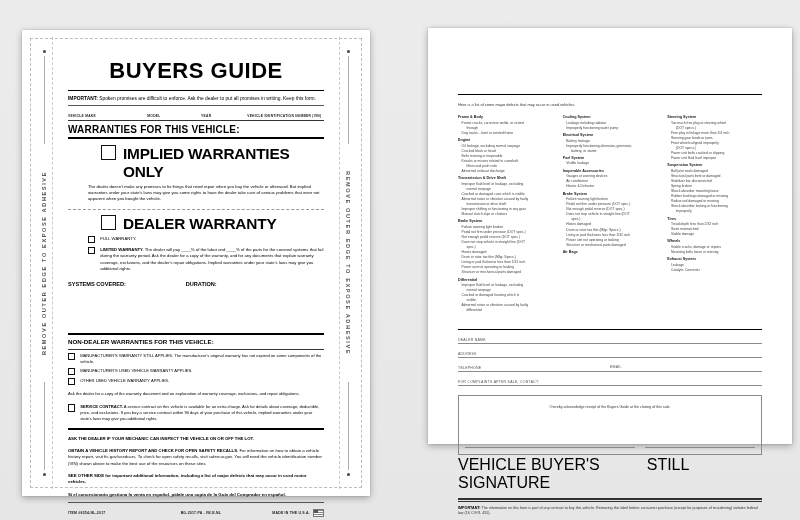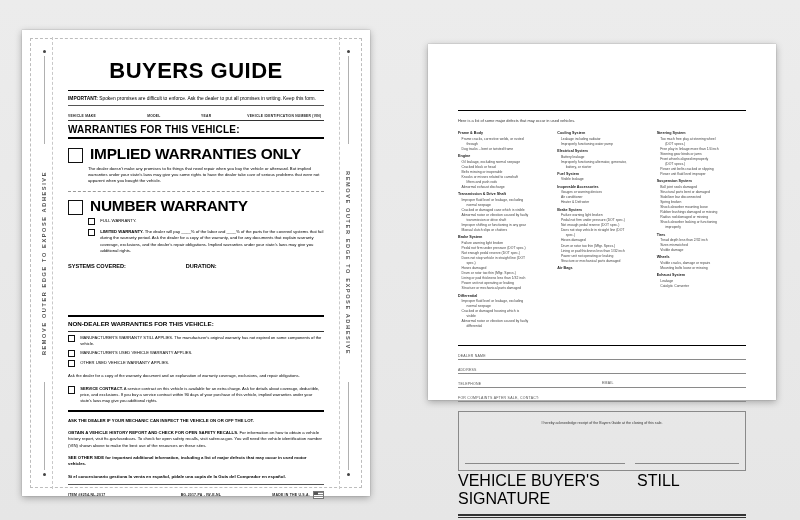--- a/index.html
+++ b/index.html
@@ -10,21 +10,21 @@
     color:#000;
   }
   .stage{position:relative;width:800px;height:520px;background:linear-gradient(180deg,#ececec 0%,#e6e6e6 100%);}
 
   
   .sheet{
     position:absolute;background:#fff;
     box-shadow:0 2px 7px rgba(0,0,0,.30), 0 0 1px rgba(0,0,0,.35);
   }
   #sheet-front{left:22px;top:30px;width:348px;height:466px;}
-  #sheet-back{left:428px;top:44px;width:348px;height:356px;}
+  #sheet-back{left:428px;top:28px;width:348px;height:416px;padding-left:16px;}
 
   
   .perf{
     position:absolute;left:8px;top:8px;right:8px;bottom:8px;
     border:1px dashed #bdbdbd;
   }
   .perf-inner{
     position:absolute;left:30px;top:7px;right:30px;bottom:7px;
     border-left:1px dashed #c9c9c9;border-right:1px dashed #c9c9c9;
   }
@@ -69,21 +69,21 @@
   }
   .fieldrow .f1{width:31%;}
   .fieldrow .f2{width:21%;}
   .fieldrow .f3{width:18%;}
   .fieldrow .f4{width:30%;}
   .sec-head{
     font-size:10px;font-weight:700;letter-spacing:.2px;padding:3px 0 2.5px;
   }
   .blk{margin-top:6px;}
   .opt{
-    display:flex;align-items:flex-end;gap:7px;margin-top:5px;
+    display:flex;align-items:flex-start;gap:7px;margin-top:5px;margin-left:33px;
   }
   .cbx{
     width:13px;height:13px;border:1.3px solid #111;background:#fff;flex:0 0 auto;
   }
   .cbx.sm{width:5.2px;height:5.2px;border-width:.8px;}
   .opt-title{font-size:15.4px;font-weight:700;letter-spacing:-.2px;}
   .para{
     font-size:4.25px;line-height:1.5;margin:3px 0 0 20px;text-align:left;
   }
   .dashsep{border-top:1px dashed #999;margin:6px 0 4px;}
@@ -206,21 +206,21 @@
           <div class="opt-title">IMPLIED WARRANTIES ONLY</div>
         </div>
         <div class="para">The dealer doesn't make any promises to fix things that need repair when you buy the vehicle or afterward. But implied warranties under your state's laws may give you some rights to have the dealer take care of serious problems that were not apparent when you bought the vehicle.</div>
       </div>
 
       <div class="dashsep"></div>
 
       <div>
         <div class="opt">
           <div class="cbx"></div>
-          <div class="opt-title">NUMBER WARRANTY</div>
+          <div class="opt-title">DEALER WARRANTY</div>
         </div>
 
         <div class="subopt">
           <div class="cbx sm"></div>
           <div class="txt">FULL WARRANTY.</div>
         </div>
 
         <div class="subopt">
           <div class="cbx sm"></div>
           <div class="txt">

